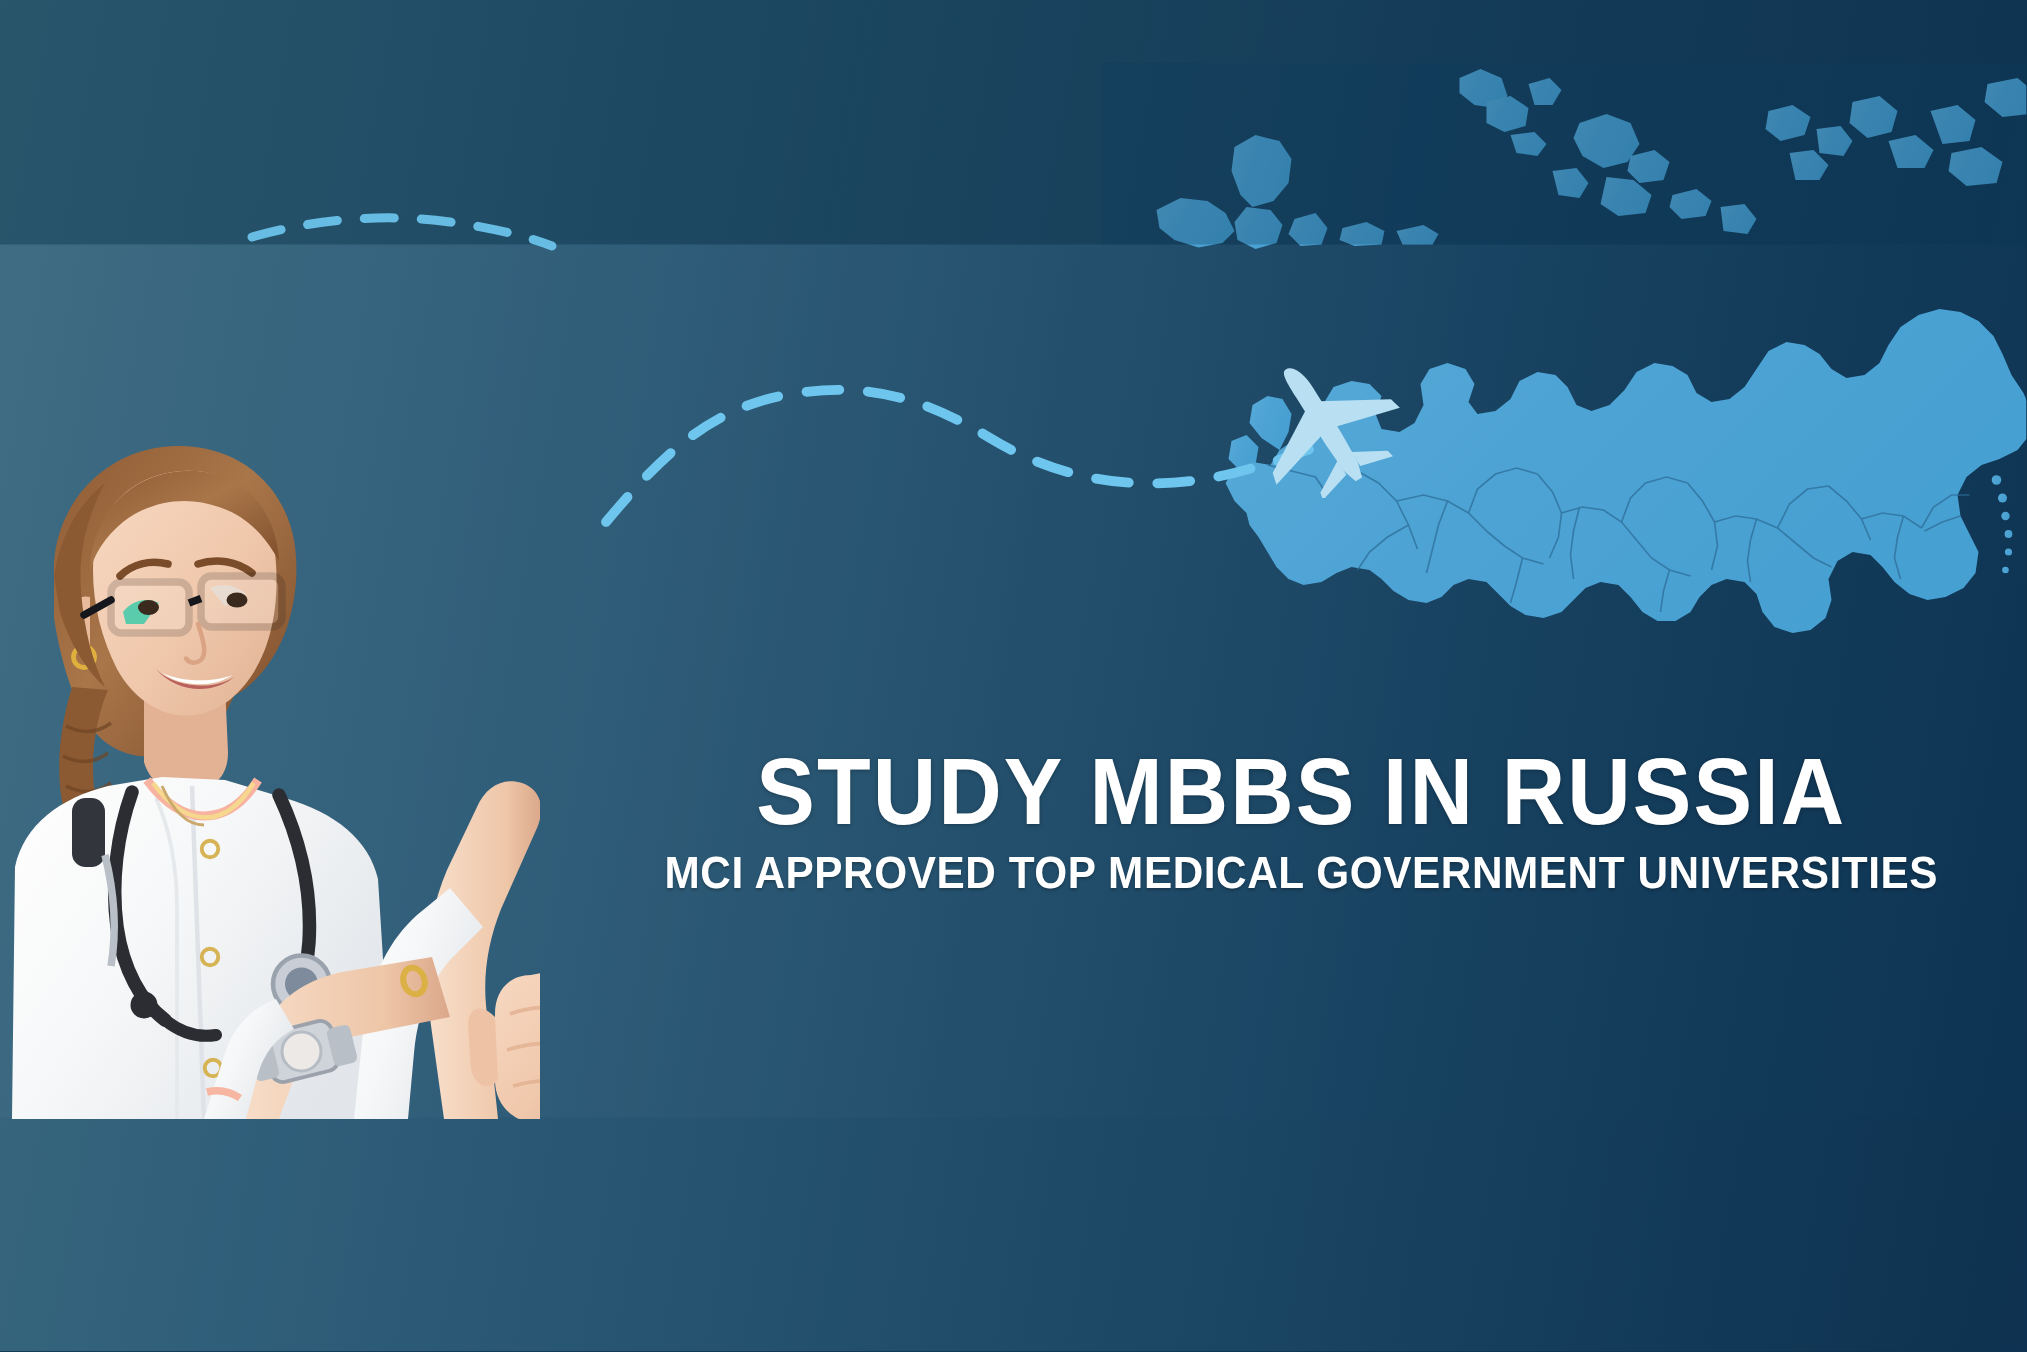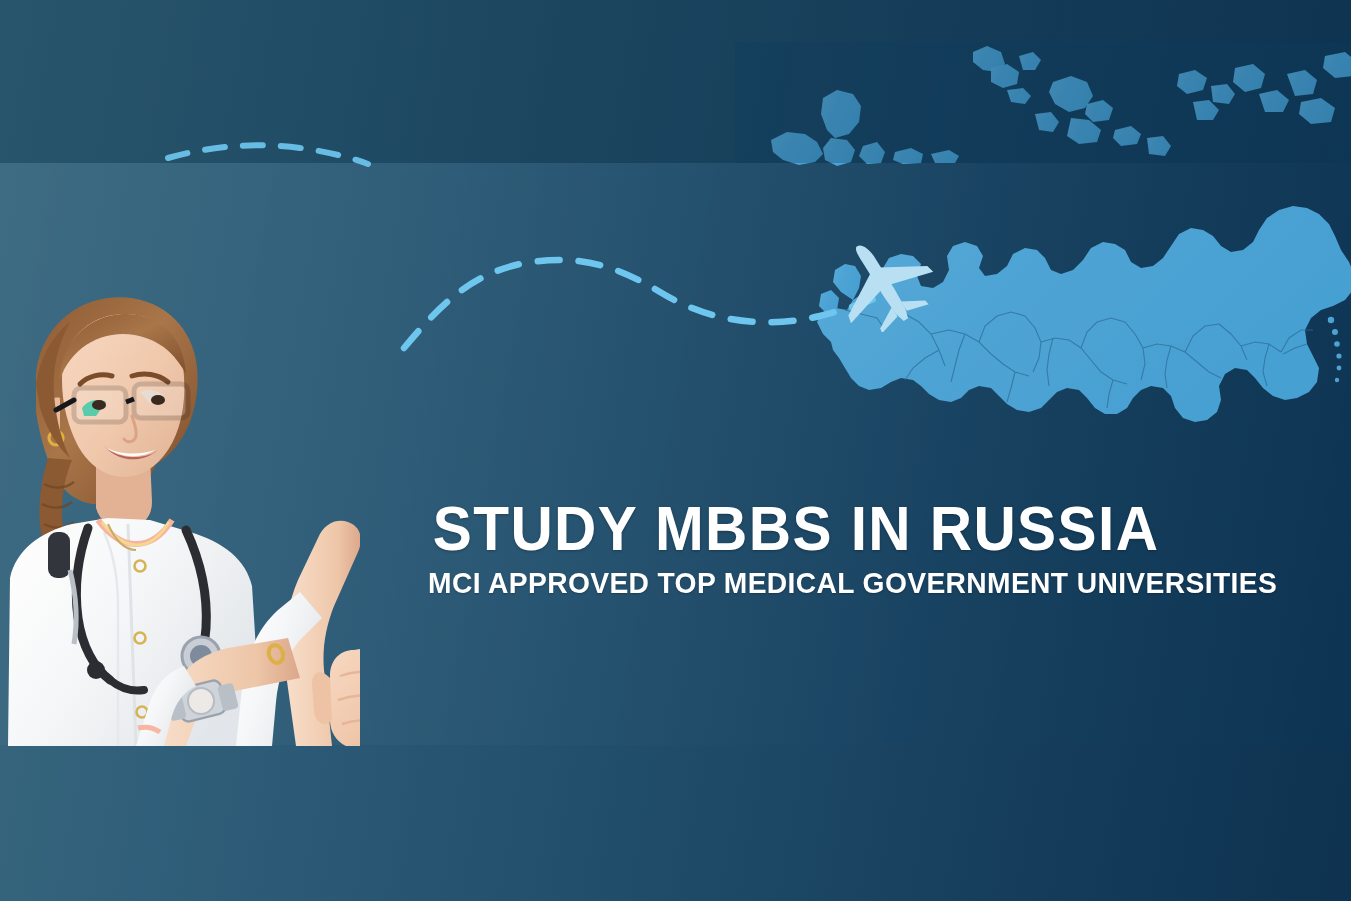--- a/index.html
+++ b/index.html
@@ -80,21 +80,21 @@
     overflow: hidden;
   }
   #doctor svg { display: block; width: 100%; height: 100%; }
 
   
   #text-block {
     position: absolute;
     left: 400px;
     top: 495px;
     width: 935px;
-    text-align: left;
+    text-align: center;
   }
   #headline {
     margin: 0;
     font-family: "Liberation Sans Narrow", "Liberation Sans", sans-serif;
     font-size: 63px;
     line-height: 66px;
     font-weight: bold;
     color: #ffffff;
     letter-spacing: 1.5px;
     transform: scaleX(0.93);

